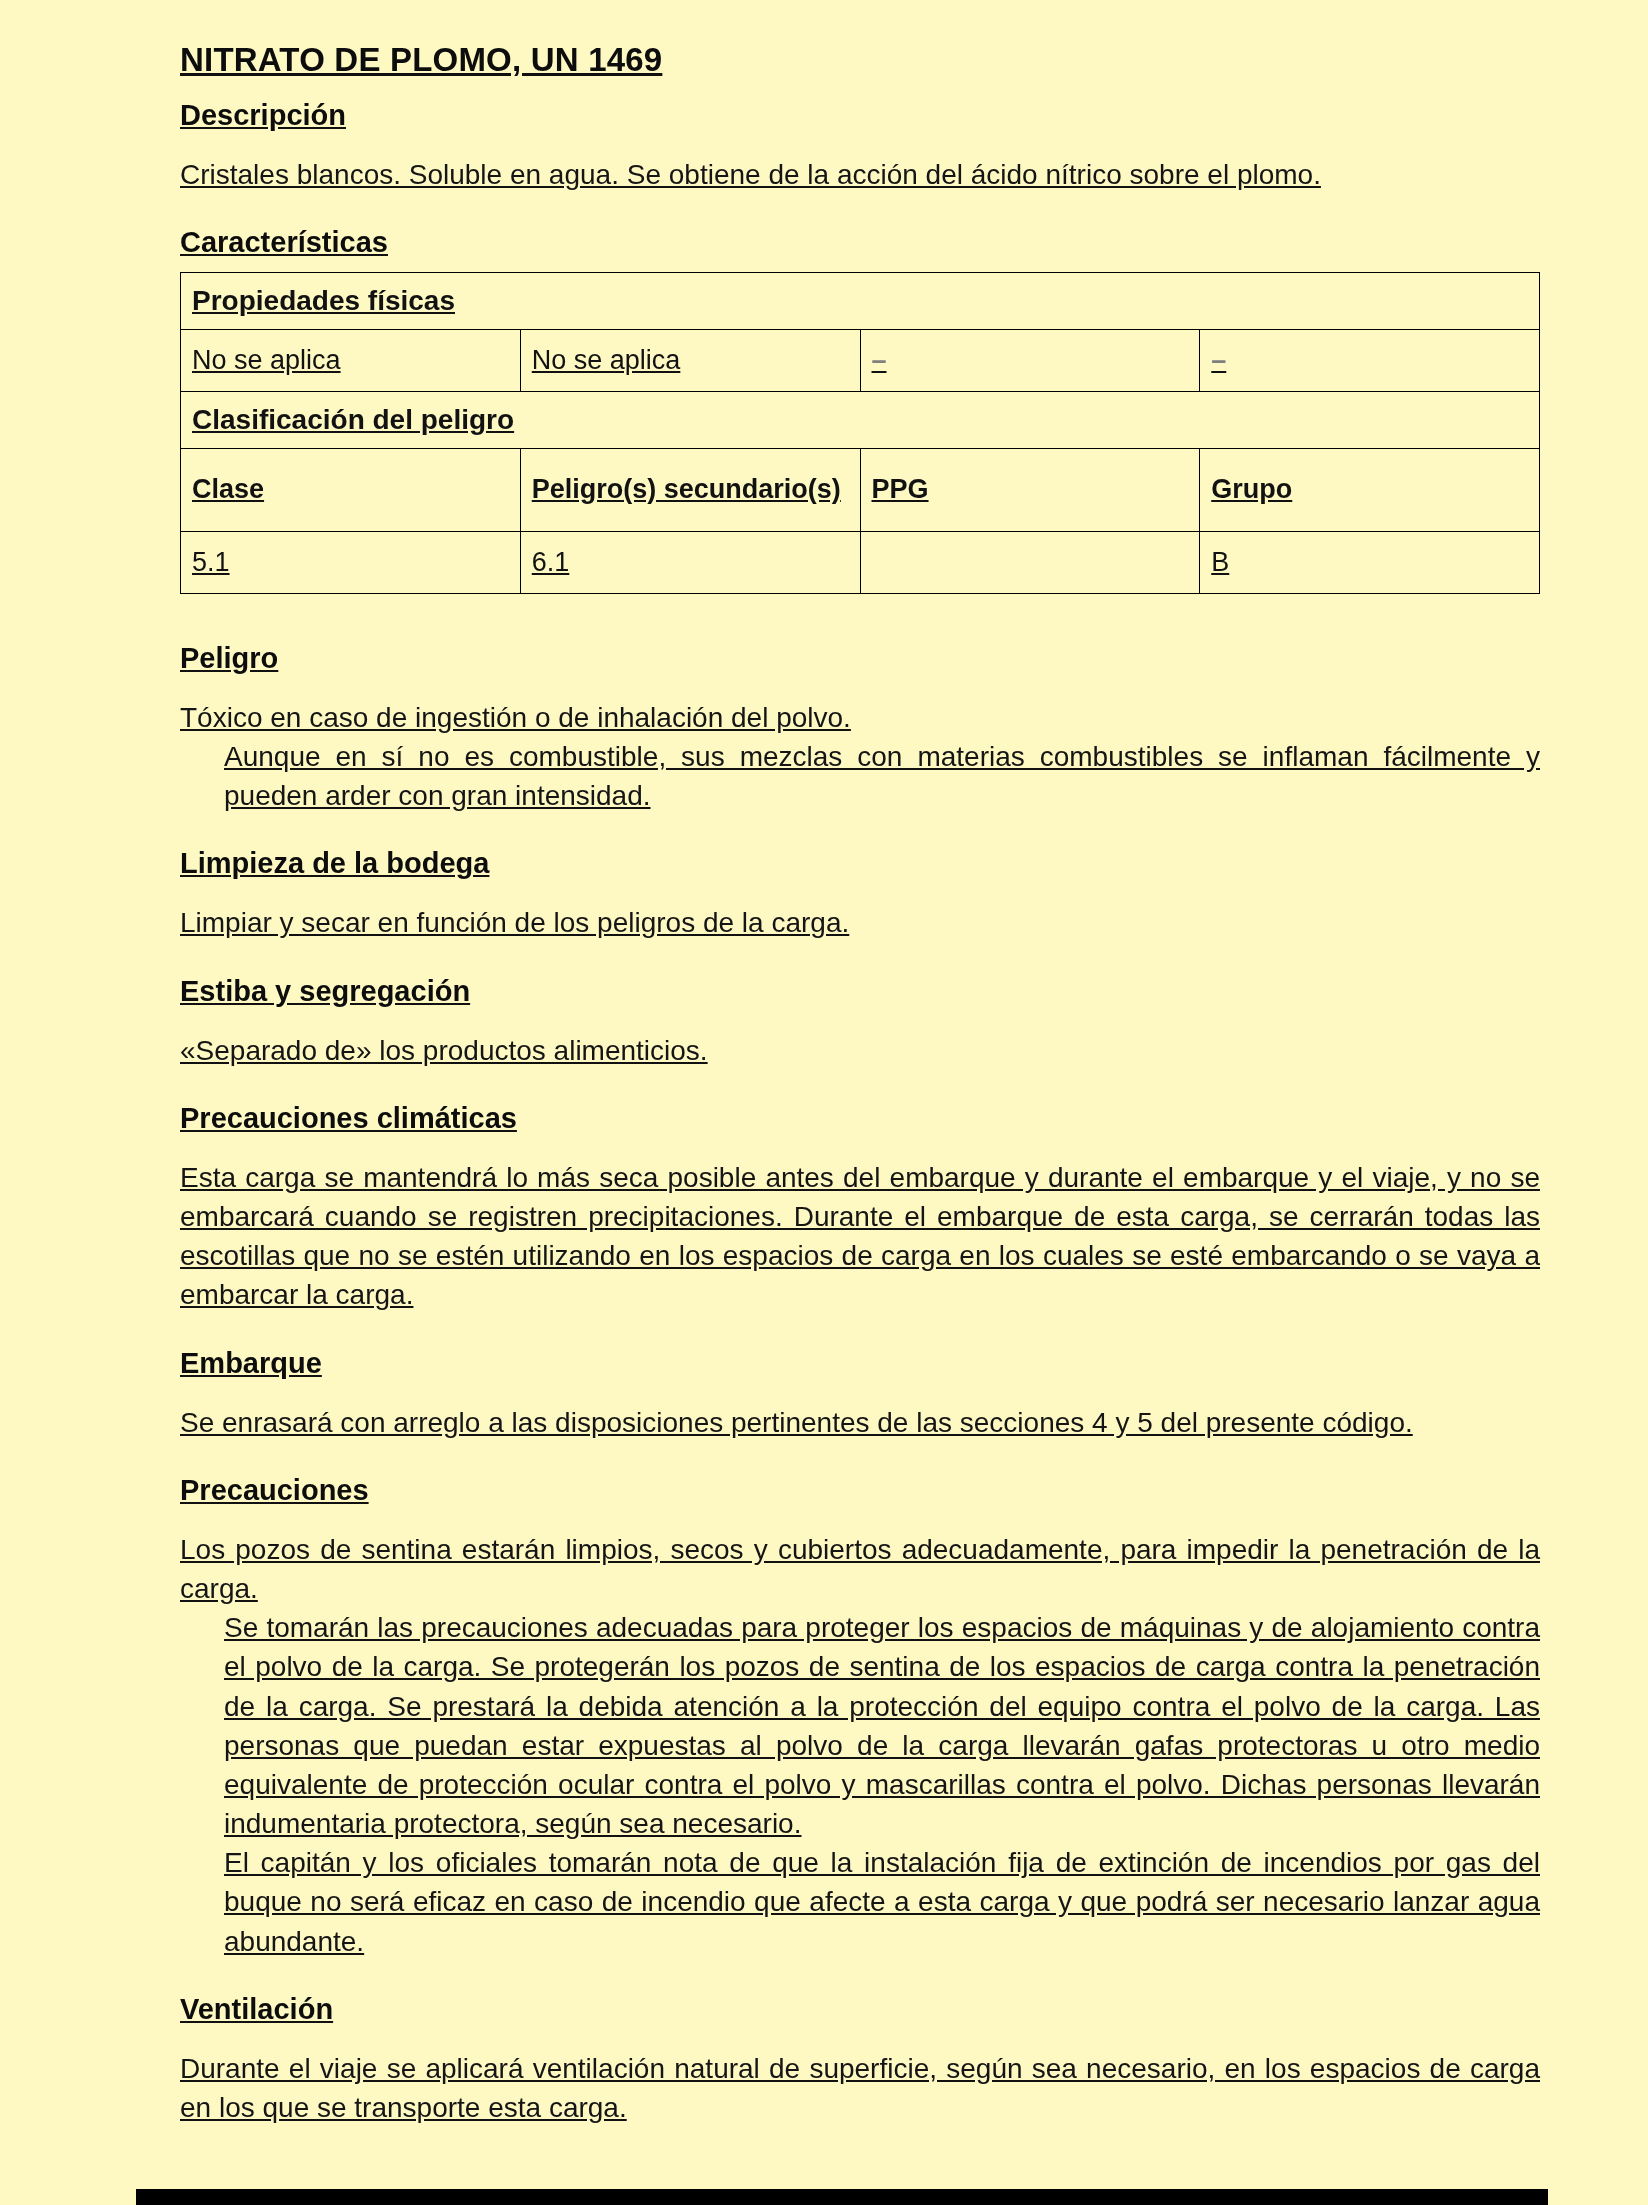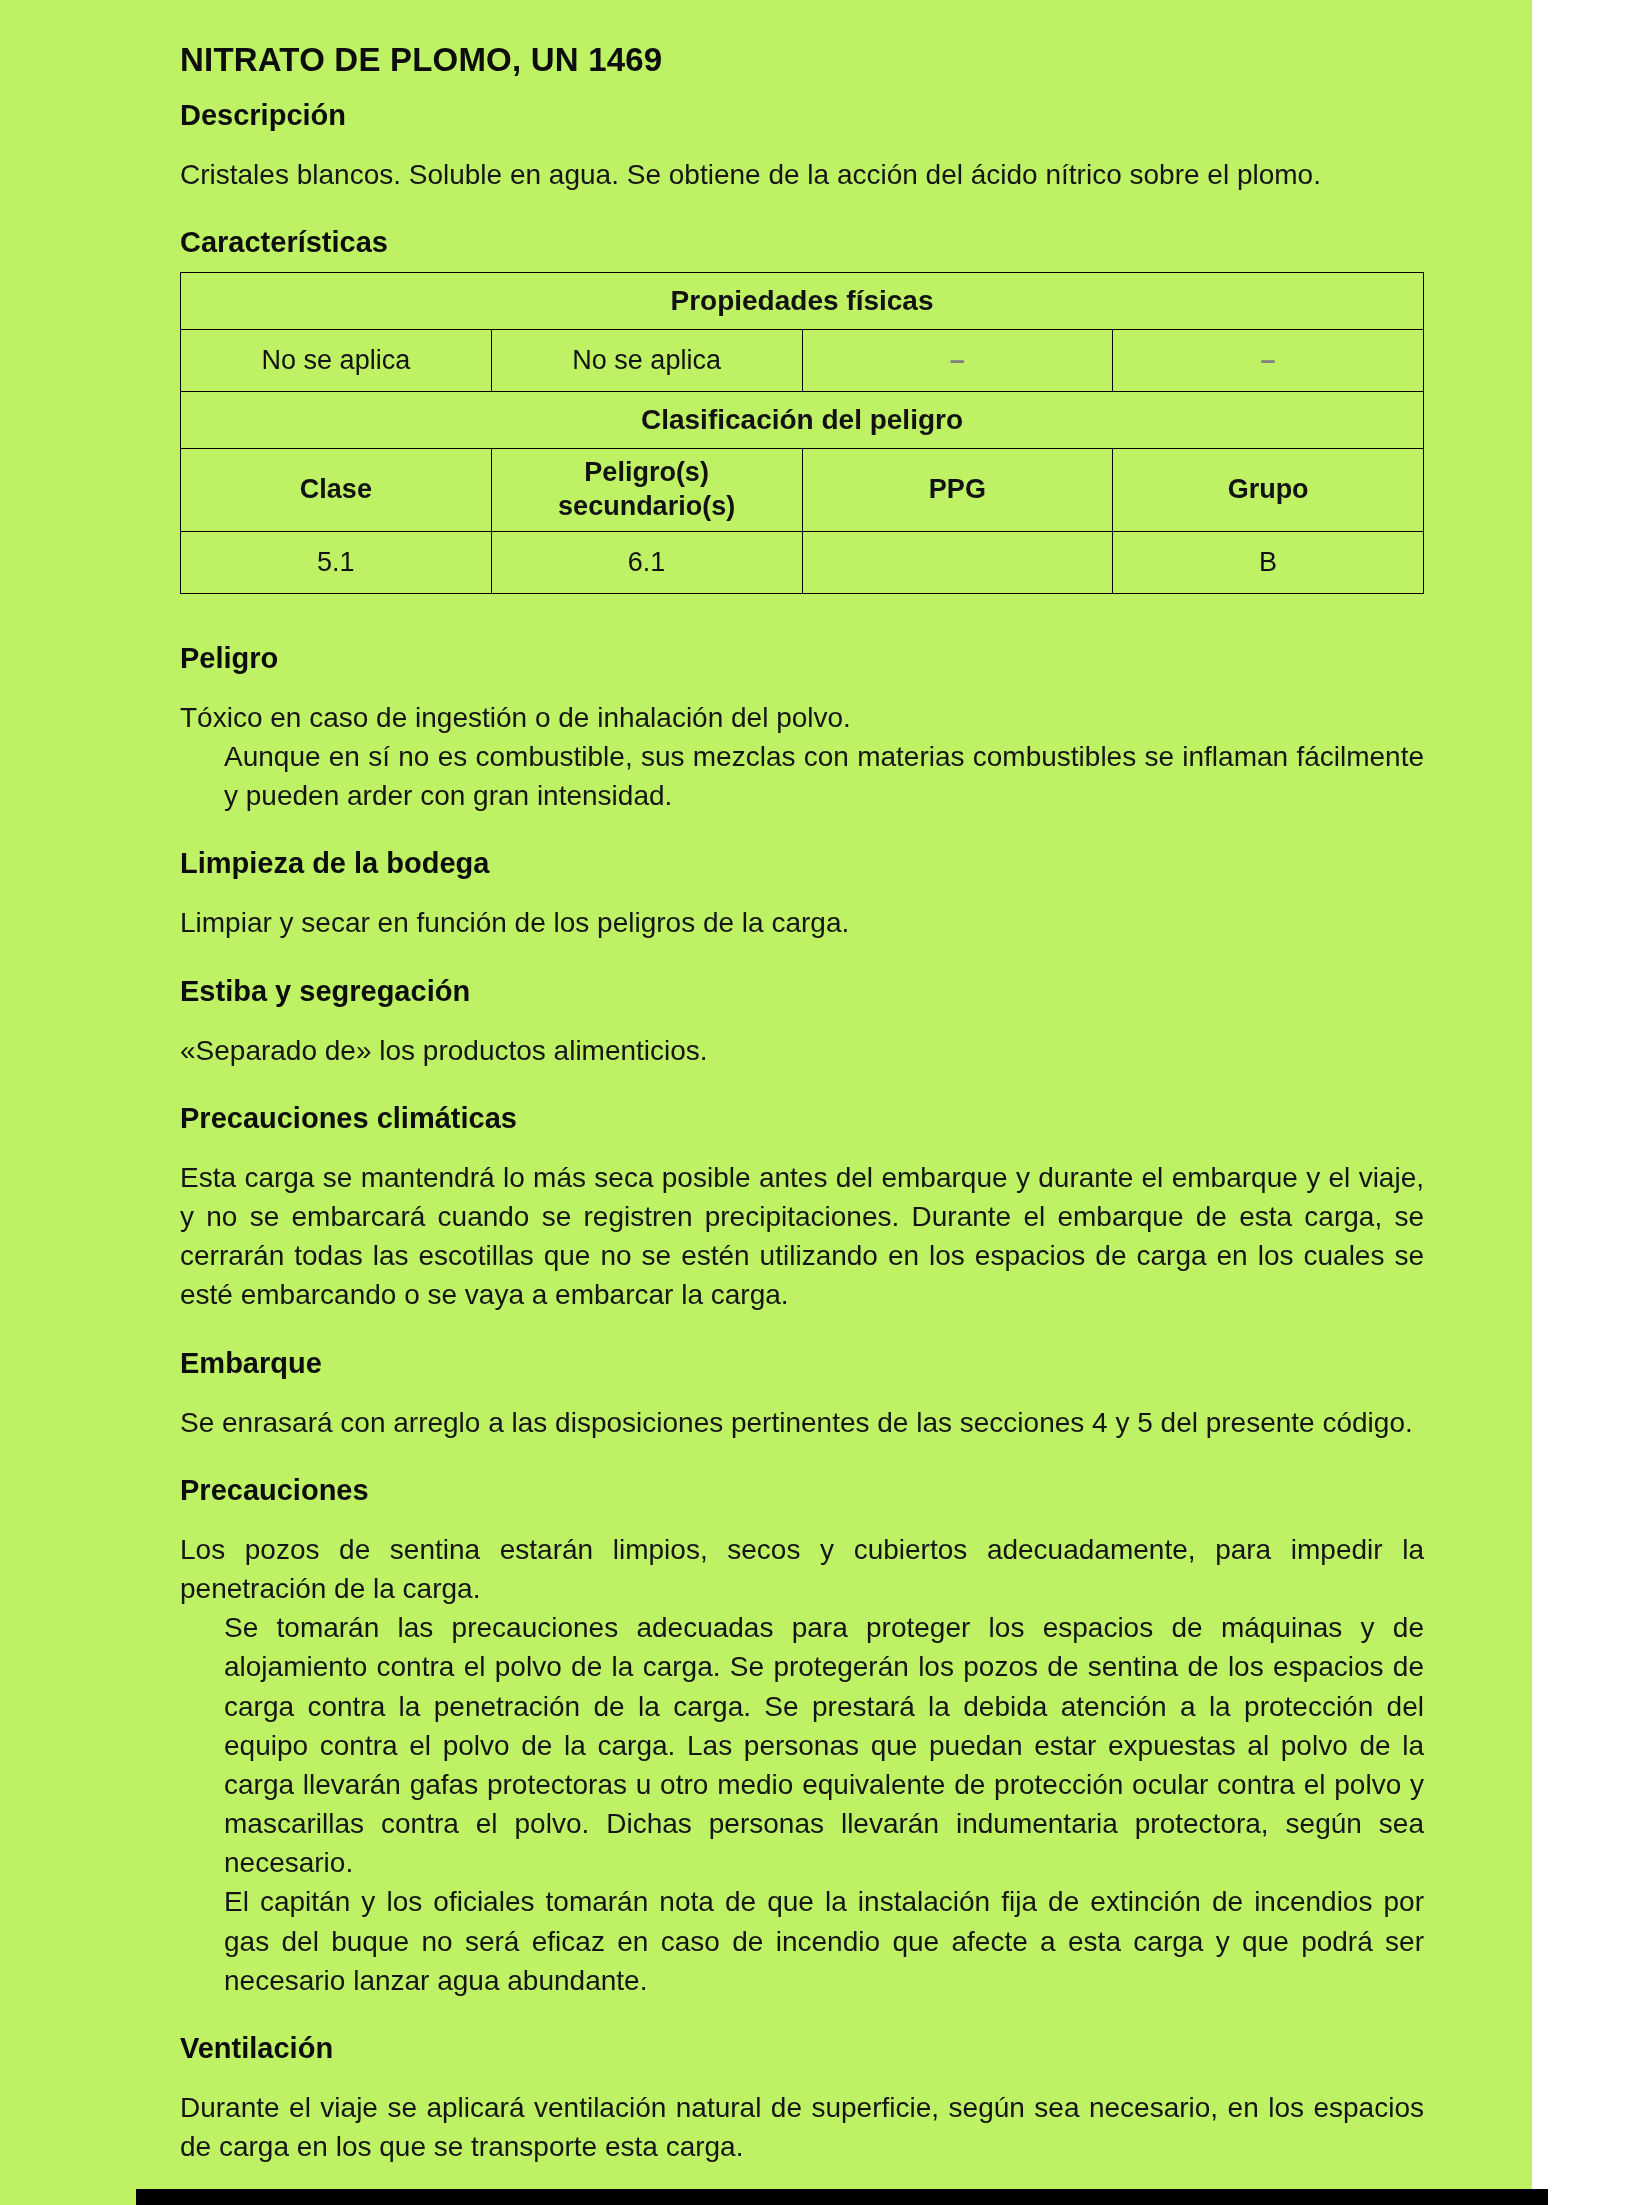--- a/index.html
+++ b/index.html
@@ -6,24 +6,25 @@
   html, body { background: #ffffff; }
   body {
     width: 1648px;
     height: 2205px;
     font-family: "Liberation Sans", sans-serif;
     color: #111111;
     overflow: hidden;
   }
   .page {
     position: relative;
-    width: 1532px;
+    width: 1648px;
     height: 2205px;
     padding: 41px 108px 0 180px;
-    background: #bef264;
+    background: #fef9c3;
+    text-decoration: underline;
   }
   .doc-title {
     font-size: 33px;
     font-weight: bold;
     letter-spacing: 0.2px;
     color: #0d0d0d;
   }
   h2.section-heading {
     font-size: 29px;
     font-weight: bold;
@@ -45,21 +46,21 @@
   table.props-table {
     width: 100%;
     border-collapse: collapse;
     margin-top: 12.7px;
     table-layout: fixed;
     font-size: 27px;
     color: #121212;
   }
   table.props-table td {
     border: 1.6px solid #000000;
-    text-align: center;
+    text-align: left;
     vertical-align: middle;
     padding: 0 11px;
     line-height: 1.25;
   }
   table.props-table col { width: 25%; }
   tr.group-row td {
     font-weight: bold;
     height: 57px;
     font-size: 28px;
   }

